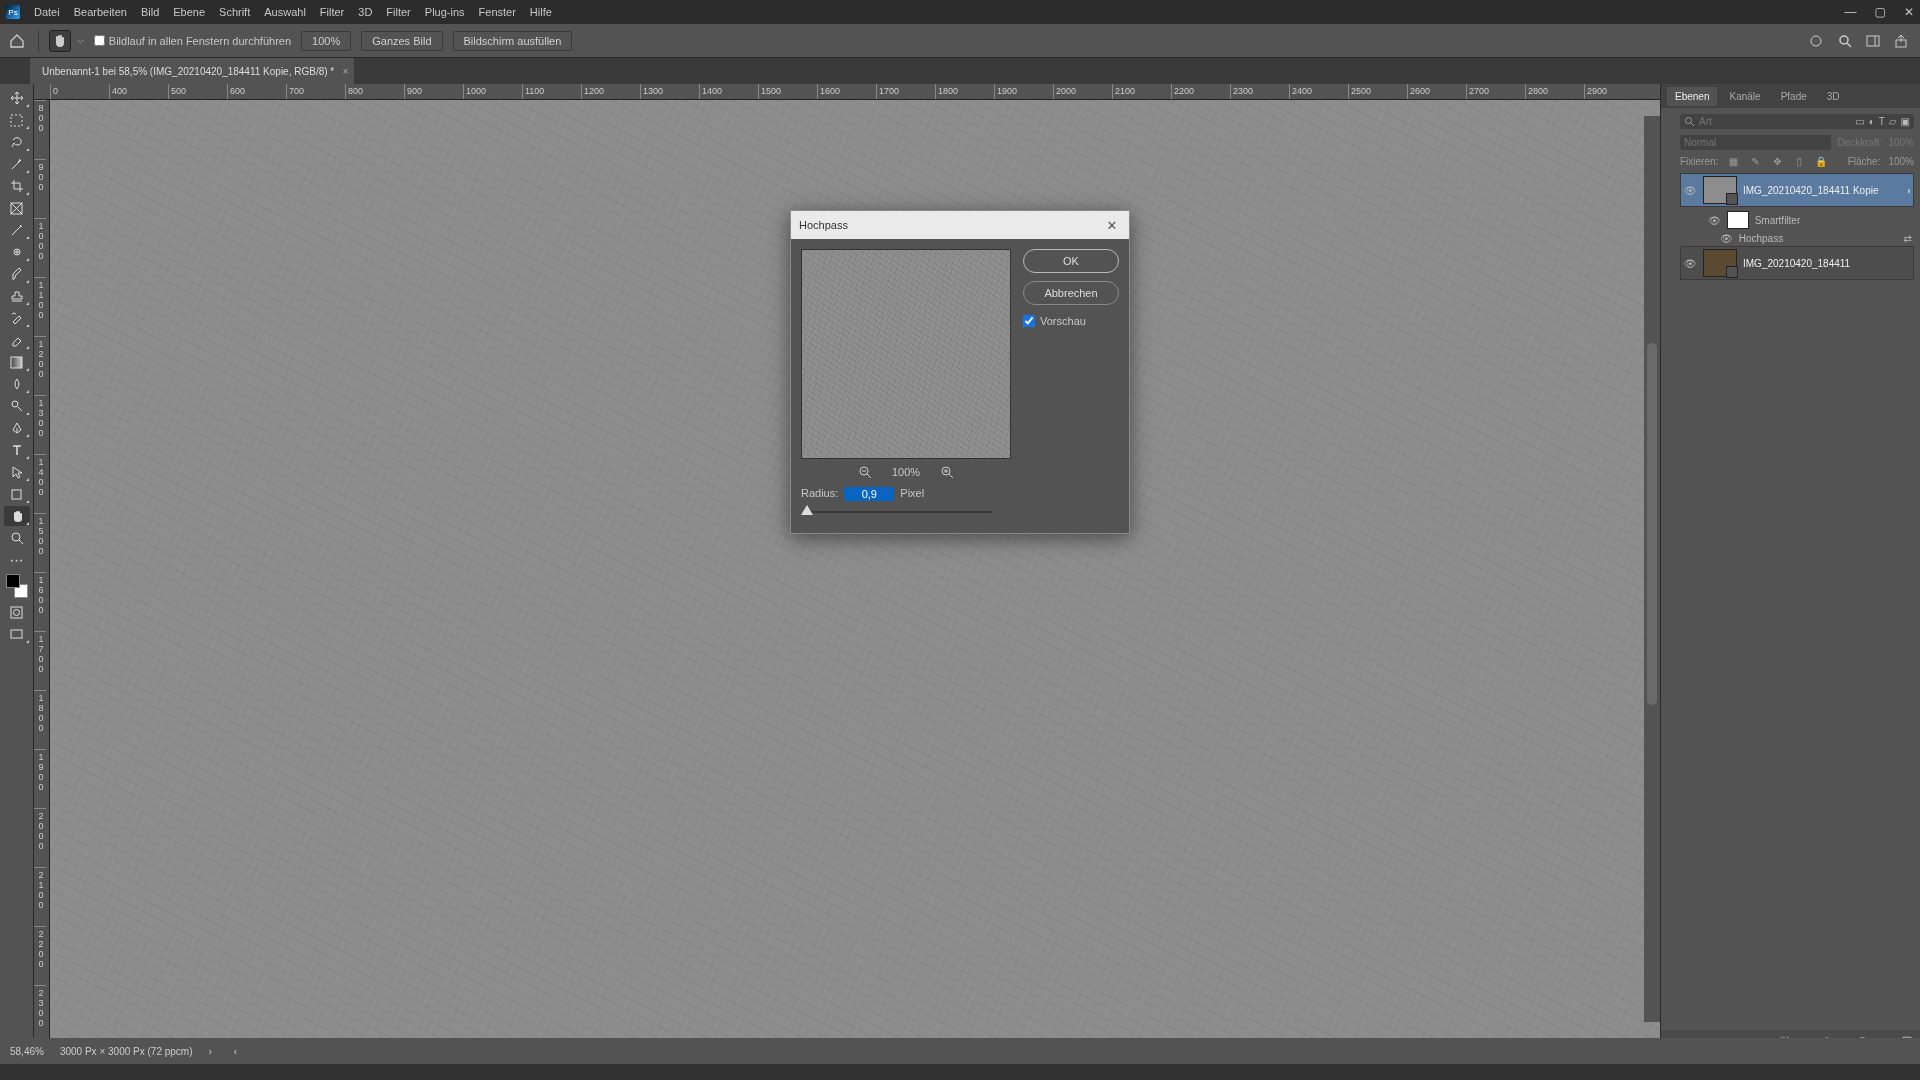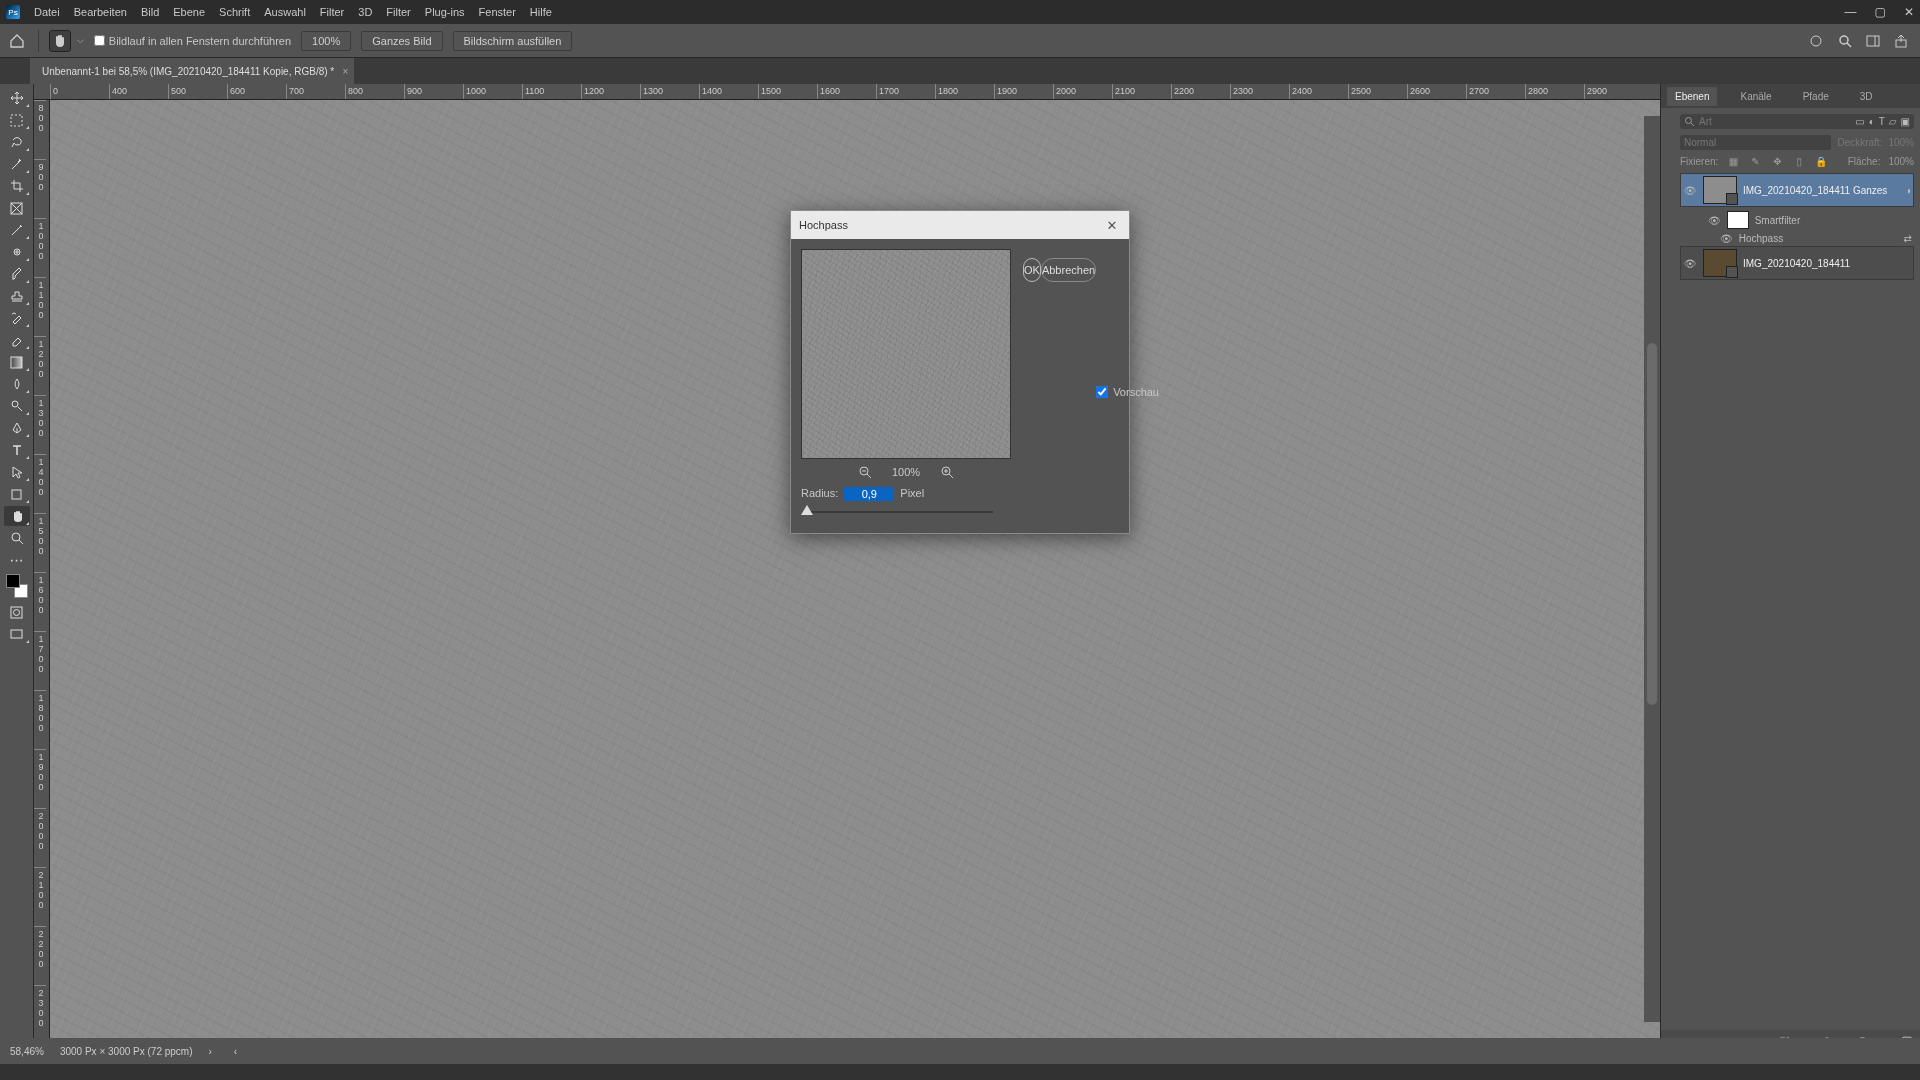--- a/index.html
+++ b/index.html
@@ -53,21 +53,21 @@
   repeating-linear-gradient(110deg, rgba(0,0,0,0.02) 0 1px, transparent 1px 7px);
   filter: blur(0.3px);
 }
 .scroll-h { height:16px; background:#535353; display:flex; align-items:center; position:relative;}
 .scroll-h .thumb { position:absolute; left:45%; width:25%; height:10px; top:3px; background:#6b6b6b; border-radius:5px;}
 .scroll-v { position:absolute; right:0; top:16px; bottom:16px; width:16px; background:#535353;}
 .scroll-v .thumb { position:absolute; top:25%; height:40%; width:10px; left:3px; background:#6b6b6b; border-radius:5px;}
 
 
 .right-panels { width:260px; background:#535353; border-left:1px solid #282828; display:flex; flex-direction:column;}
-.panel-tabs { height:24px; display:flex; align-items:center; background:#424242; padding-left:6px; gap:15px;}
+.panel-tabs { height:24px; display:flex; align-items:center; background:#424242; padding-left:6px; gap:4px;}
 .ptab { padding:4px 8px; font-size:10px; color:#aaa;}
 .ptab.active { background:#535353; color:#eee;}
 .panel-body { flex:1; padding:6px; font-size:10px; color:#bbb;margin-left:13px;}
 .search-row { display:flex; align-items:center; gap:4px; background:#424242; border-radius:3px; padding:2px 4px; margin-bottom:6px;}
 .search-row input { flex:1; background:none; border:none; color:#ccc; font-size:10px; outline:none;}
 .blend-row { display:flex; align-items:center; gap:6px; margin-bottom:6px;}
 .blend-row .sel { flex:1; background:#424242; padding:2px 4px; color:#777; border-radius:2px;}
 .blend-row .opq { color:#777;}
 .lock-row { display:flex; align-items:center; gap:8px; margin-bottom:6px; font-size:10px; color:#999;}
 .lock-row .ic { width:14px; text-align:center;}
@@ -96,21 +96,21 @@
   repeating-linear-gradient(-57deg, rgba(255,255,255,0.06) 0 1px, transparent 1px 4px),
   repeating-linear-gradient(100deg, rgba(0,0,0,0.05) 0 1px, transparent 1px 6px);
 }
 .dialog .zoom-row { display:flex; align-items:center; justify-content:center; gap:20px; padding:6px 0; font-size:11px;}
 .dialog .radius-row { display:flex; align-items:flex-start; gap:6px; font-size:11px; padding:2px 0 0 0;}
 .dialog .radius-row input { width:50px; background:#3a3a3a; border:1px solid #222; color:#fff; text-align:center; font-size:11px;}
 .dialog .radius-row input.sel { background:#0a64c2; color:#fff; border:1px solid #0a64c2;}
 .dialog .slider { width:192px; height:14px; position:relative; margin:4px 0 4px 0;}
 .dialog .slider .track { position:absolute; left:6px; right:0; top:6px; height:2px; background:#3a3a3a;}
 .dialog .slider .knob { position:absolute; left:0; top:0; width:0; height:0; border-left:6px solid transparent; border-right:6px solid transparent; border-bottom:10px solid #ddd;}
-.dialog .btn-col { width:98px; display:flex; flex-direction:row; margin-top:9px;}
+.dialog .btn-col { width:98px; display:flex; flex-direction:column; gap:8px;}
 .dialog .btn { height:24px; border:1px solid #8a8a8a; border-radius:12px; display:flex; align-items:center; justify-content:center; font-size:11px; color:#ddd; background:#535353;}
 .dialog .btn.primary { border-color:#bbb; }
 .dialog .chk-row { display:flex; align-items:center; gap:5px; font-size:11px; margin-top:2px;}
 .dialog .chk-row input { accent-color:#1473e6; width:12px; height:12px;}
 
 svg { display:block; }
 </style>
 </head>
 <body>
 
@@ -442,21 +442,21 @@
         <span class="ic">✥</span>
         <span class="ic">▯</span>
         <span class="ic">🔒</span>
         <span style="margin-left:auto">Fläche:</span>
         <span>100%</span>
       </div>
 
       <div class="layer selected">
         <span class="eye">👁</span>
         <div class="thumb smart"></div>
-        <span class="name">IMG_20210420_184411 Ganzes</span>
+        <span class="name">IMG_20210420_184411 Kopie</span>
         <span>◑</span>
       </div>
       <div class="sub-layer">
         <span class="eye">👁</span>
         <div style="width:22px;height:18px;background:#fff;border:1px solid #222;"></div>
         <span>Smartfilter</span>
       </div>
       <div class="sub-layer filter">
         <span class="eye">👁</span>
         <span>Hochpass</span>

